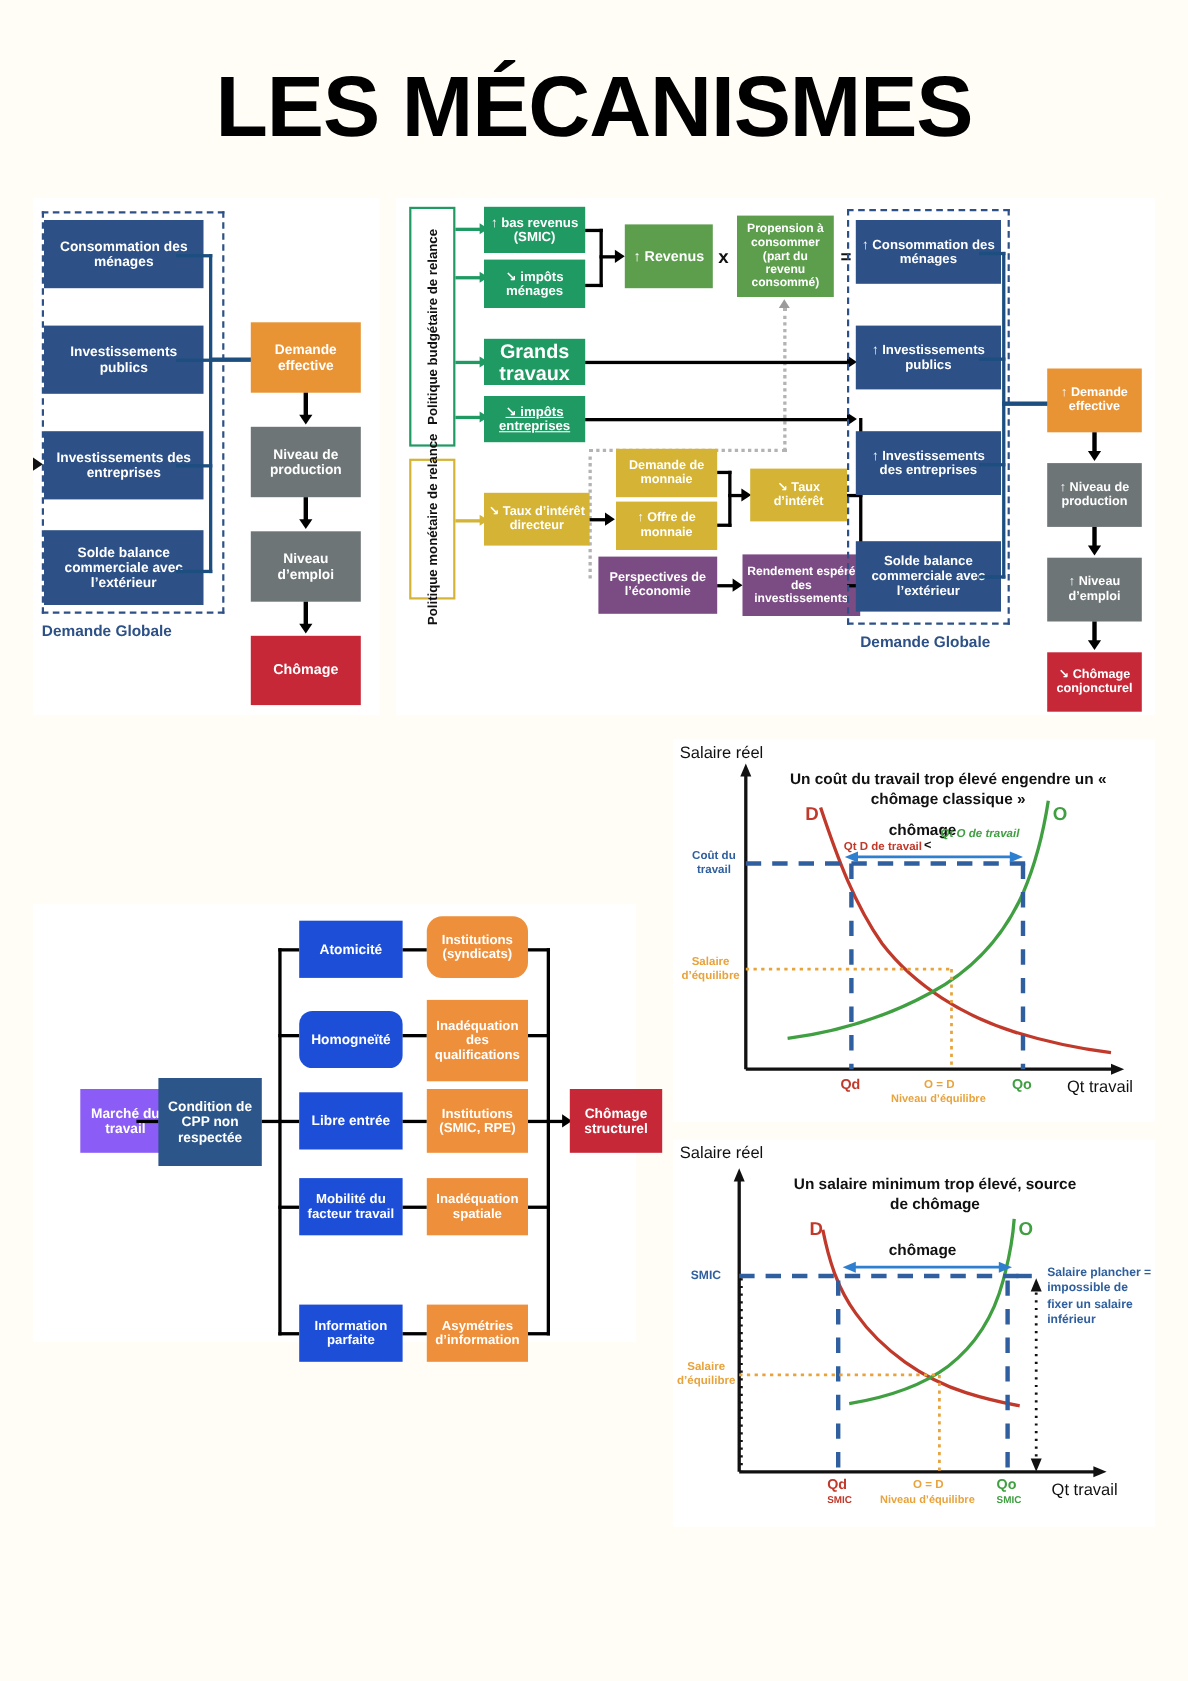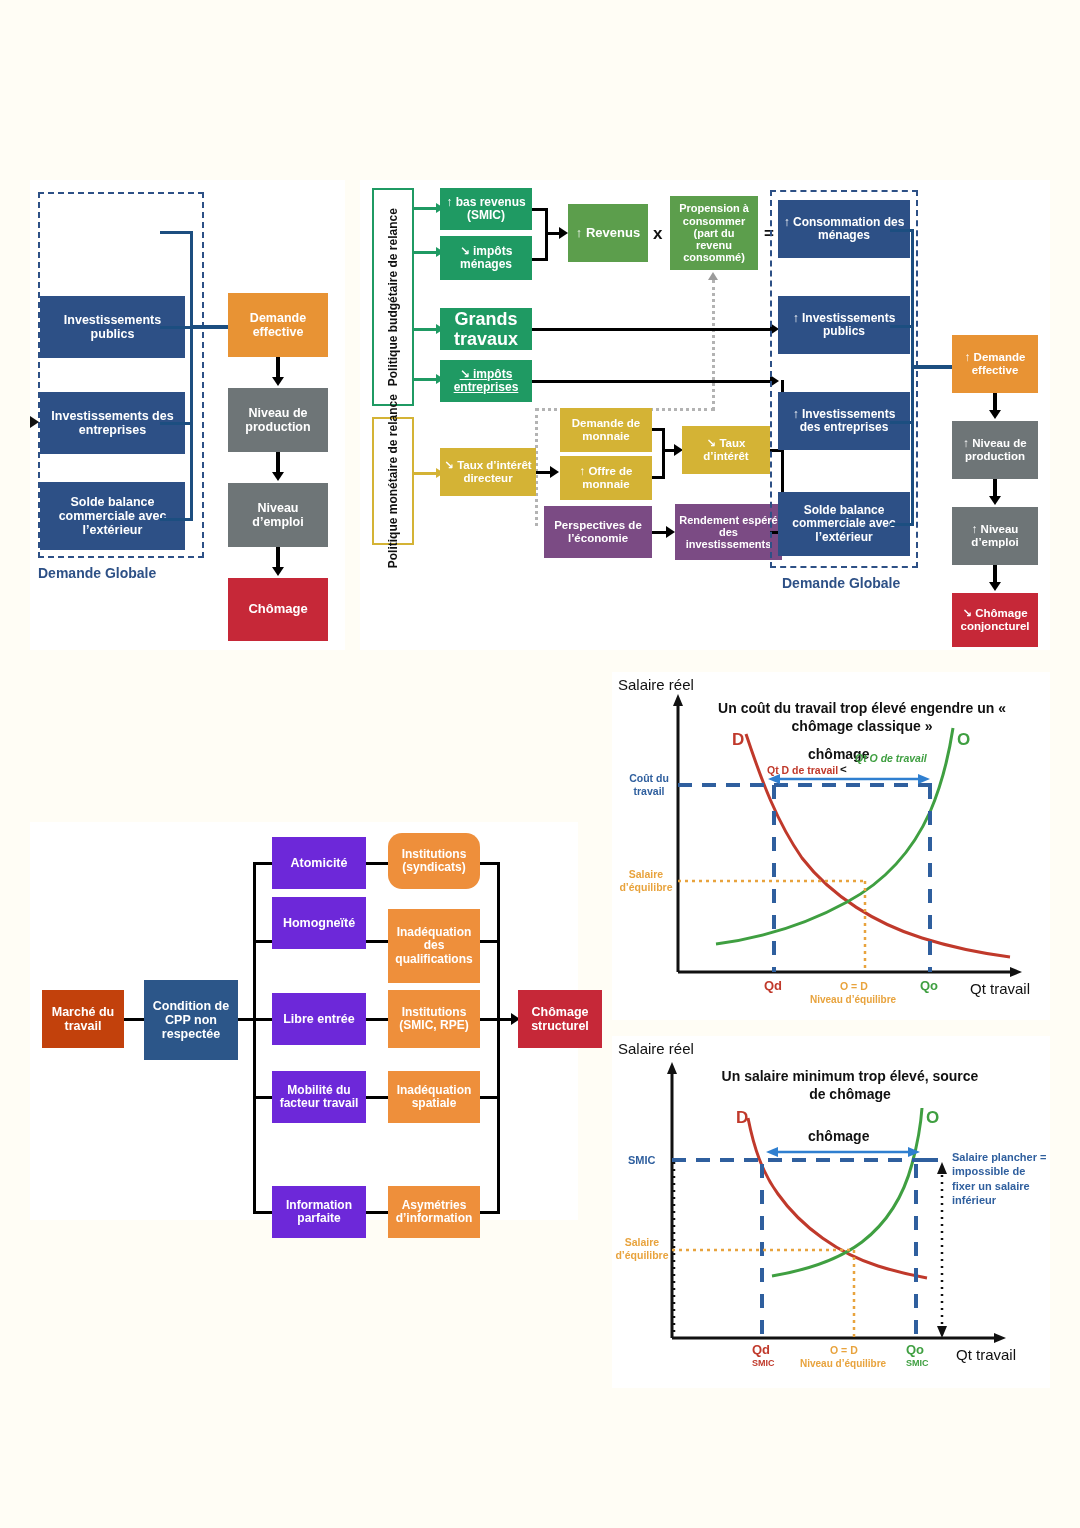--- a/index.html
+++ b/index.html
@@ -36,23 +36,23 @@
     line-height:1.12;padding:2px 4px;
   }
   .c-blue{background:#2D5086;}
   .c-orange{background:#E89334;}
   .c-gray{background:#6E7577;}
   .c-red{background:#C62838;}
   .c-green{background:#1F9A63;}
   .c-olive{background:#5C9E4C;}
   .c-gold{background:#D4B335;}
   .c-purple{background:#7B4B84;}
-  .c-green2{background:#6d28d9;}
+  .c-green2{background:#1d4ed8;}
   .c-orange2{background:#EE8F3B;}
-  .c-purple2{background:#c2410c;}
+  .c-purple2{background:#8b5cf6;margin-left:31px;}
   .c-blue2{background:#2C5689;}
 
   .dashed-group{
     position:absolute;box-sizing:border-box;
     border:2px dashed #2D5086;background:transparent;
   }
   .dg-label{
     position:absolute;color:#2D5086;font-weight:bold;
     font-size:14px;white-space:nowrap;
   }
@@ -91,25 +91,27 @@
   .axis-lbl{position:absolute;color:#111;font-size:15px;}
   .tick-lbl{position:absolute;font-weight:bold;font-size:12px;}
   .tiny-lbl{position:absolute;font-size:9px;font-weight:bold;}
   .note{position:absolute;font-weight:bold;font-size:11px;line-height:1.3;}
 </style>
 </head>
 <body>
 
 <div class="page">
 
+  <div id="page-title">LES MÉCANISMES</div>
 
   <div class="panel" id="panel-dg">
 
     <div class="dashed-group" style="left:8px;top:12px;width:166px;height:366px;"></div>
 
+    <div class="bx c-blue" style="left:10px;top:20px;width:145px;height:62px;font-size:12.5px;">Consommation des ménages</div>
     <div class="bx c-blue" style="left:10px;top:116px;width:145px;height:62px;font-size:12.5px;">Investissements publics</div>
     <div class="bx c-blue" style="left:10px;top:212px;width:145px;height:62px;font-size:12.5px;">Investissements des entreprises</div>
     <div class="bx c-blue" style="left:10px;top:302px;width:145px;height:68px;font-size:12.5px;">Solde balance commerciale avec l’extérieur</div>
 
     <div class="ln-blue" style="left:160px;top:51px;width:3px;height:290px;"></div>
     <div class="ln-blue" style="left:130px;top:51px;width:33px;height:3px;"></div>
     <div class="ln-blue" style="left:130px;top:146px;width:33px;height:3px;"></div>
     <div class="ln-blue" style="left:130px;top:242px;width:33px;height:3px;"></div>
     <div class="ln-blue" style="left:130px;top:338px;width:33px;height:3px;"></div>
     <div class="ln-blue" style="left:160px;top:145px;width:48px;height:4px;"></div>
@@ -251,21 +253,21 @@
 
     <div class="ln" style="left:208px;top:196px;width:18px;height:3px;"></div>
     <div class="ln" style="left:223px;top:40px;width:3px;height:352px;"></div>
     <div class="ln" style="left:223px;top:40px;width:19px;height:3px;"></div>
     <div class="ln" style="left:223px;top:118px;width:19px;height:3px;"></div>
     <div class="ln" style="left:223px;top:196px;width:19px;height:3px;"></div>
     <div class="ln" style="left:223px;top:274px;width:19px;height:3px;"></div>
     <div class="ln" style="left:223px;top:389px;width:19px;height:3px;"></div>
 
     <div class="bx c-green2" style="left:242px;top:15px;width:94px;height:52px;font-size:12.5px;">Atomicité</div>
-    <div class="bx c-green2" style="left:242px;top:75px;width:94px;height:52px;font-size:12.5px;">Homogneïté</div>
+    <div class="bx c-green2" style="left:242px;top:97px;width:94px;height:52px;font-size:12.5px;border-radius:12px;">Homogneïté</div>
     <div class="bx c-green2" style="left:242px;top:171px;width:94px;height:52px;font-size:12.5px;">Libre entrée</div>
     <div class="bx c-green2" style="left:242px;top:249px;width:94px;height:52px;font-size:12px;">Mobilité du facteur travail</div>
     <div class="bx c-green2" style="left:242px;top:364px;width:94px;height:52px;font-size:12px;">Information parfaite</div>
 
     <div class="ln" style="left:336px;top:40px;width:22px;height:3px;"></div>
     <div class="ln" style="left:336px;top:118px;width:22px;height:3px;"></div>
     <div class="ln" style="left:336px;top:196px;width:22px;height:3px;"></div>
     <div class="ln" style="left:336px;top:274px;width:22px;height:3px;"></div>
     <div class="ln" style="left:336px;top:389px;width:22px;height:3px;"></div>
 

